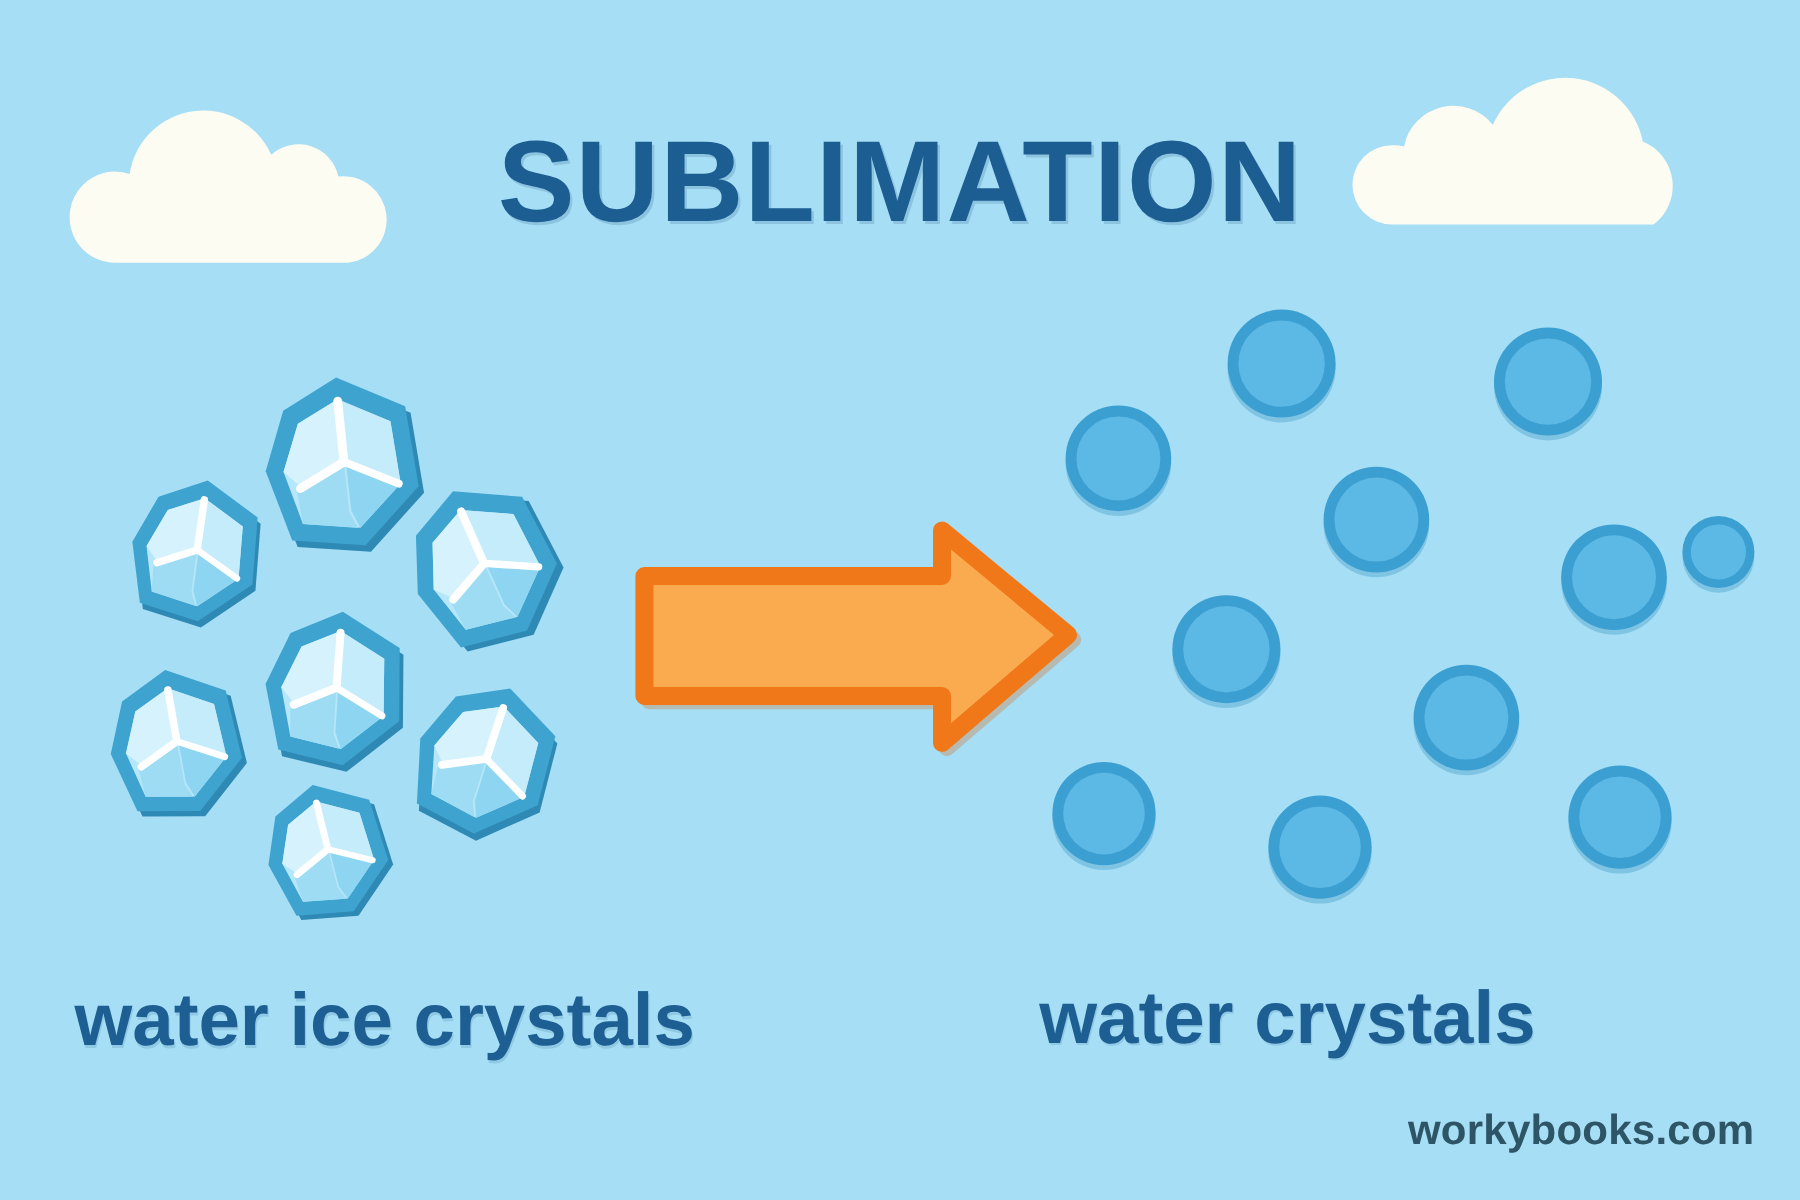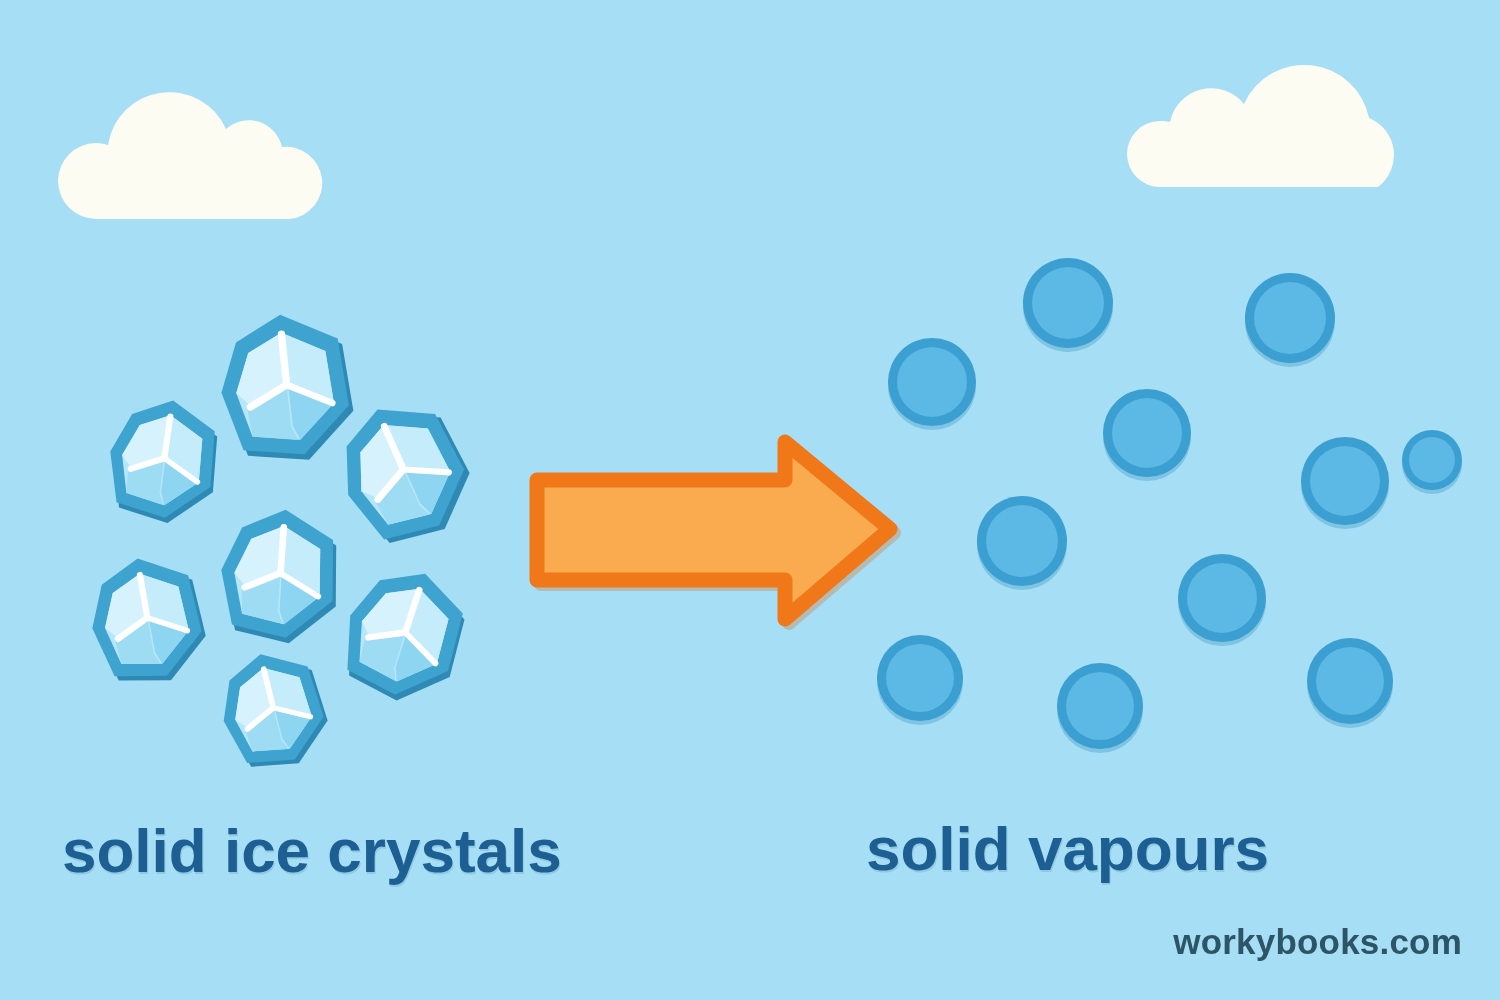--- a/index.html
+++ b/index.html
@@ -237,20 +237,21 @@
         <circle cx="1350" cy="681" r="34" fill="#5cb8e4"></circle>
       </g>
       <g>
         <circle cx="1432" cy="464" r="30" fill="#3a96c4" opacity="0.35"></circle>
         <circle cx="1432" cy="460" r="30" fill="#3c9fd1"></circle>
         <circle cx="1432" cy="460" r="23" fill="#5cb8e4"></circle>
       </g>
     </g>
   </svg>
 
-
-  <div class="caption" id="caption-solid">solid ice crystals</div>
-
-  <div class="caption" id="caption-vapour">solid vapours</div>
+  <div id="title">SUBLIMATION</div>
+
+  <div class="caption" id="caption-solid">water ice crystals</div>
+
+  <div class="caption" id="caption-vapour">water crystals</div>
 
   <div id="watermark">workybooks.com</div>
 
 </div>
 
 </body></html>

